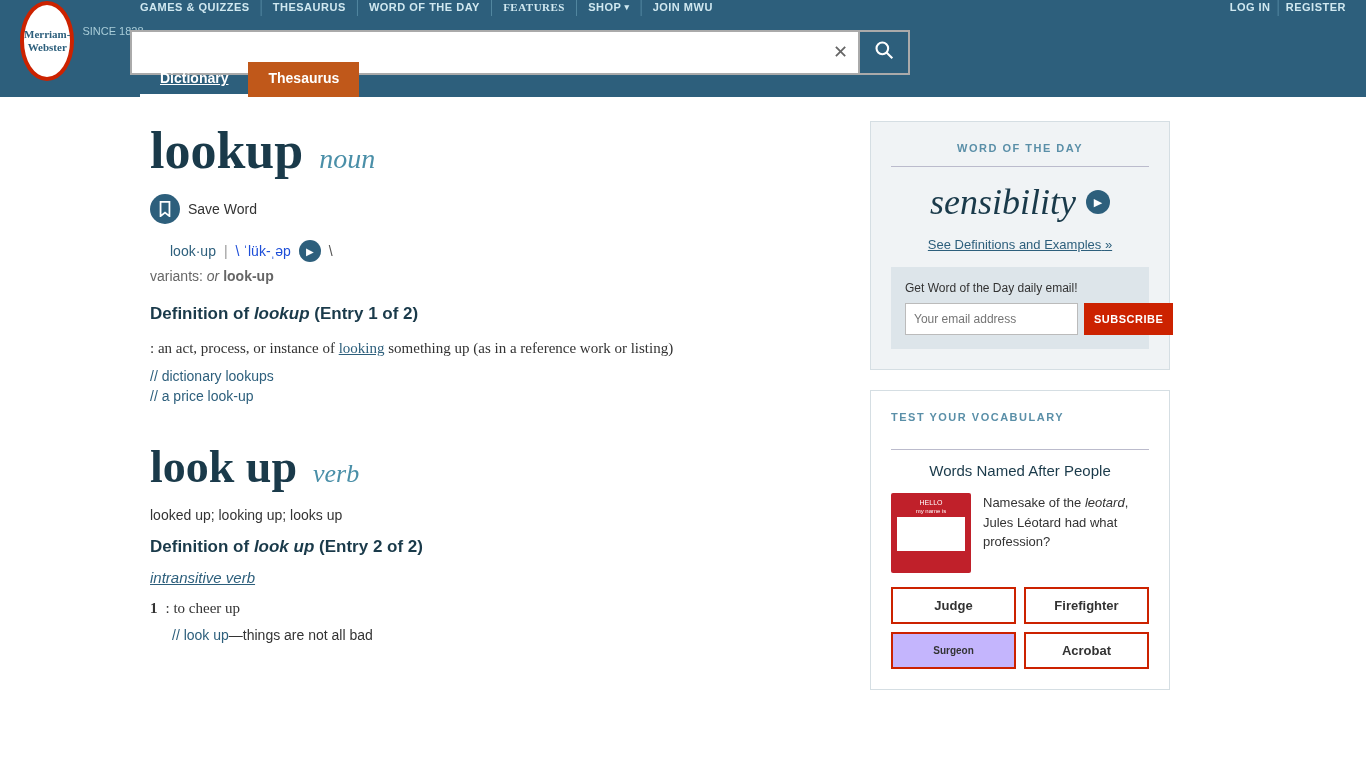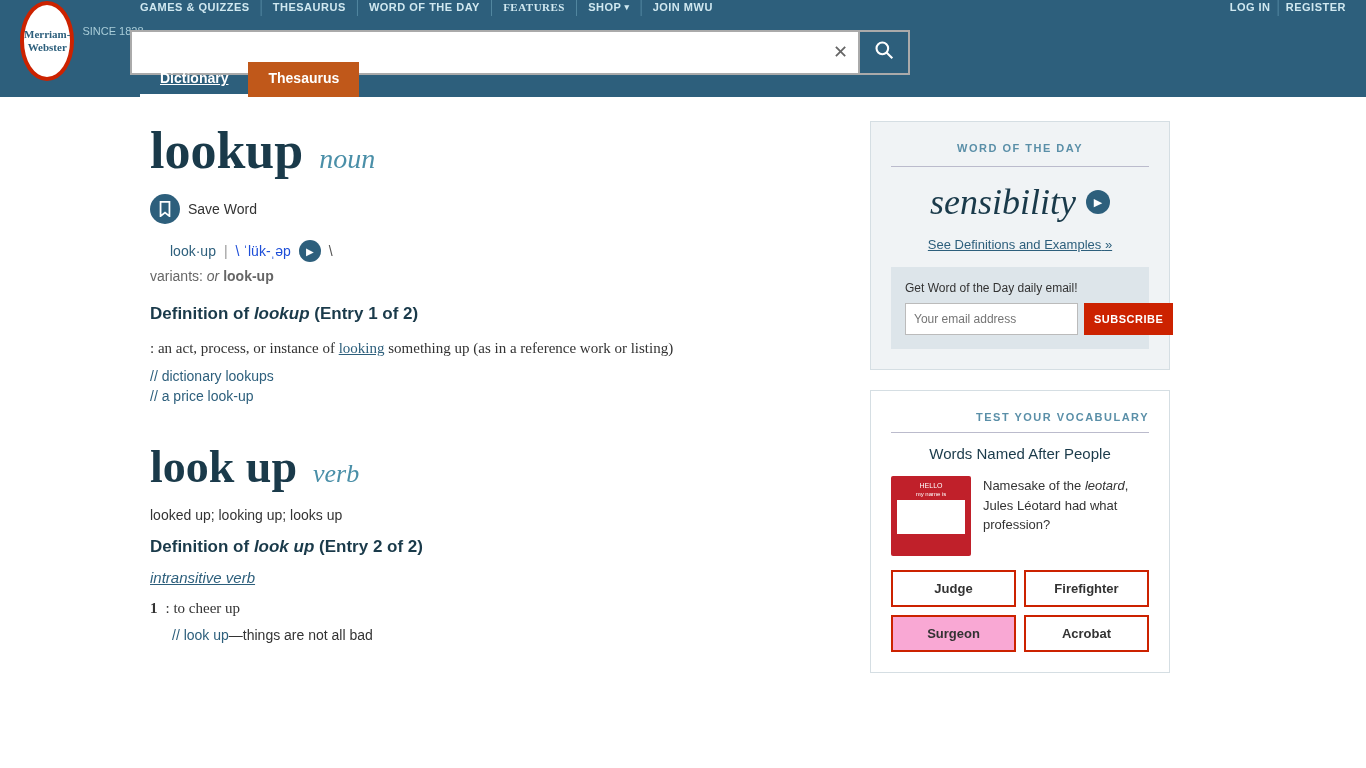--- a/index.html
+++ b/index.html
@@ -168,38 +168,38 @@
       <div style="background:#dde5ea; padding:14px; margin-top:14px;">
         <div style="font-family:Arial,sans-serif; font-size:12px; color:#333; margin-bottom:8px;">Get Word of the Day daily email!</div>
         <div style="display:flex; gap:6px;">
           <input type="email" style="flex: 1 1 0%; padding: 8px; border: 1px solid rgb(187, 187, 187); font-size: 12px; font-family: Arial, sans-serif; outline: none; color: rgb(153, 153, 153);" placeholder="Your email address">
           <button style="background:#cc2200; color:#fff; border:none; padding:8px 10px; font-size:11px; font-weight:bold; font-family:Arial,sans-serif; cursor:pointer; letter-spacing:0.5px; white-space:nowrap;">SUBSCRIBE</button>
         </div>
       </div>
     </div>
 
     <div style="background:#fff; border:1px solid #d5dee3; padding:20px;">
-      <div style="font-family:Arial,sans-serif; font-size:11px; font-weight:bold; letter-spacing:1.5px; color:#5a8fa8; text-transform:uppercase; text-align:right; margin-bottom:9px;">TEST YOUR VOCABULARY</div>
+      <div style="font-family:Arial,sans-serif; font-size:11px; font-weight:bold; letter-spacing:1.5px; color:#5a8fa8; text-transform:uppercase; text-align:left; margin-bottom:26px;">TEST YOUR VOCABULARY</div>
       <hr style="border:none; border-top:1px solid #bbc; margin-bottom:12px;">
       <div style="font-family:Arial,sans-serif; font-size:15px; color:#1a3a4a; text-align:center; margin-bottom:14px; font-weight:normal;">Words Named After People</div>
 
       <div style="display:flex; gap:12px; margin-bottom:14px;">
 
         <div style="width:80px; height:80px; background:#c0202a; flex-shrink:0; display:flex; flex-direction:column; align-items:center; justify-content:flex-start; padding:6px 4px; border-radius:2px;">
           <div style="color:#fff; font-size:7px; font-family:Arial,sans-serif; text-align:center; margin-bottom:2px;">HELLO</div>
           <div style="color:#fff; font-size:6px; font-family:Arial,sans-serif; text-align:center; margin-bottom:1px;">my name is</div>
           <div style="background:#fff; width:68px; height:34px; margin-top:2px;"></div>
         </div>
         <div style="font-family:Arial,sans-serif; font-size:13px; color:#333; line-height:1.5; flex:1;">
           <span>Namesake of the</span> <em>leotard</em><span>, Jules Léotard had what profession?</span>
         </div>
       </div>
 
       <div style="display:grid; grid-template-columns:1fr 1fr; gap:8px;">
         <button style="border:2px solid #cc2200; background:#fff; color:#333; padding:9px 8px; font-family:Arial,sans-serif; font-size:13px; cursor:pointer; font-weight:bold;">Judge</button>
         <button style="border:2px solid #cc2200; background:#fff; color:#333; padding:9px 8px; font-family:Arial,sans-serif; font-size:13px; cursor:pointer; font-weight:bold;">Firefighter</button>
-        <button style="border:2px solid #cc2200; background:#f9a8d4; color:#333; padding:4px 8px; font-family:Arial,sans-serif; font-size:13px; cursor:pointer; font-weight:bold;">Surgeon</button>
+        <button style="border:2px solid #cc2200; background:#c4b5fd; color:#333; padding:4px 8px; font-family:Arial,sans-serif; font-size:10px; cursor:pointer; font-weight:bold;">Surgeon</button>
         <button style="border:2px solid #cc2200; background:#fff; color:#333; padding:9px 8px; font-family:Arial,sans-serif; font-size:13px; cursor:pointer; font-weight:bold;">Acrobat</button>
       </div>
     </div>
 
   </div>
 </div>
 
 </body></html>

